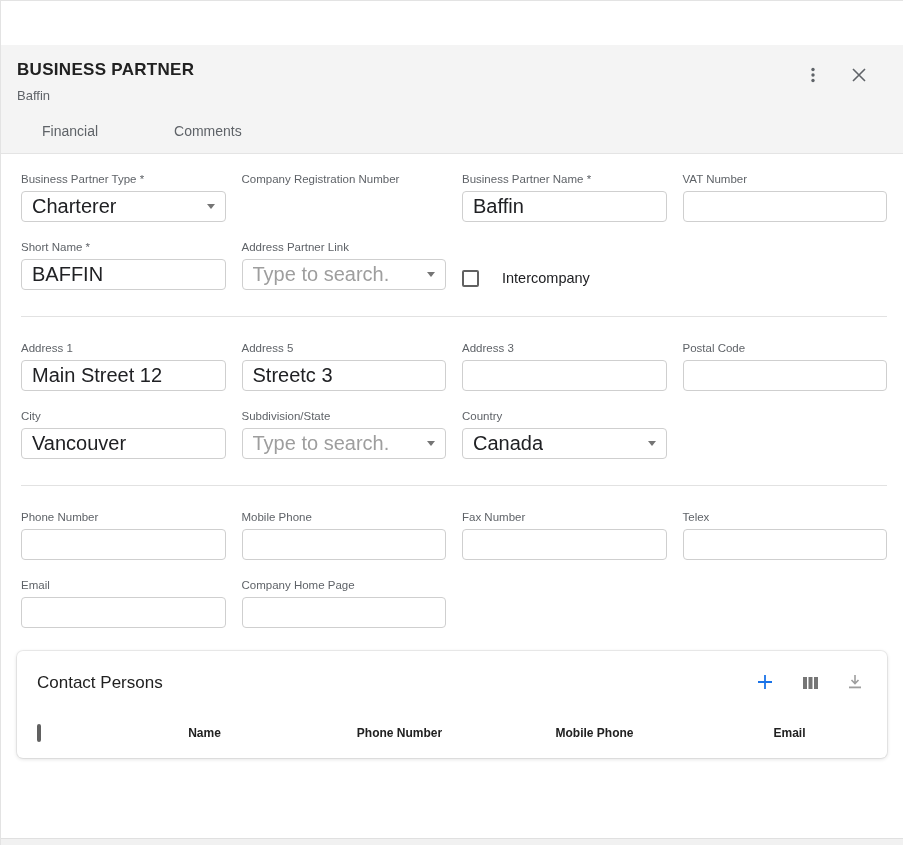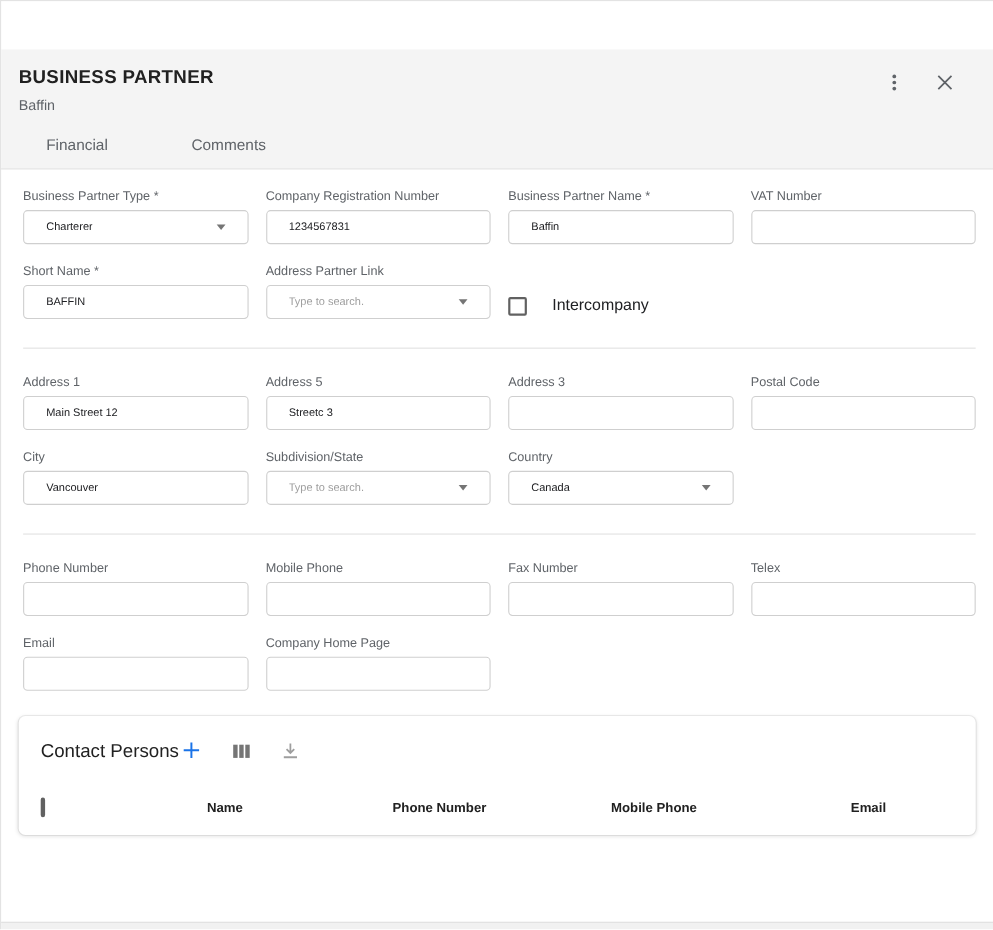--- a/index.html
+++ b/index.html
@@ -61,23 +61,23 @@
     margin-bottom: 6px;
     white-space: nowrap;
   }
   .text-input, .select {
     width: 100%;
     height: 31px;
     border: 1px solid #cfcfcf;
     border-radius: 4px;
     background: #ffffff;
     font-family: "Liberation Sans", sans-serif;
-    font-size: 10px;
+    font-size: 20px;
     color: #202124;
-    padding: 0 20px;
+    padding: 0 10px;
     outline: none;
   }
   .select {
     display: flex;
     align-items: center;
     justify-content: space-between;
     cursor: pointer;
   }
   .select-value { overflow: hidden; text-overflow: ellipsis; white-space: nowrap; }
   .select-value.placeholder { color: #9e9e9e; }
@@ -108,21 +108,21 @@
   
   .card {
     margin: 23px 16px 0 16px;
     border-radius: 6px;
     background: #fff;
     box-shadow: 0 0 0 1px rgba(0,0,0,.06), 0 1px 4px rgba(0,0,0,.14);
     overflow: hidden;
   }
   .card-header {
     display: flex;
-    justify-content: flex-start;
+    justify-content: space-between;
     align-items: center;
     padding: 20px 22px 14px 20px;
   }
   .card-title { font-size: 17px; color: #212121; font-weight: 400; }
   .card-actions { display: flex; align-items: center; gap: 24px; }
   .plus-btn { color: #1a73e8; font-size: 24px; font-weight: 400; line-height: 18px; }
   .table-header {
     display: grid;
     grid-template-columns: 70px repeat(4, 1fr);
     align-items: center;
@@ -183,21 +183,20 @@
     <div class="grid">
       <div class="field">
         <label class="field-label">Business Partner Type *</label>
         <div class="select">
           <span class="select-value">Charterer</span>
           <span class="caret"></span>
         </div>
       </div>
       <div class="field">
         <label class="field-label">Company Registration Number</label>
-        <input class="text-input" value="1234567831" style="">
       </div>
       <div class="field">
         <label class="field-label">Business Partner Name *</label>
         <input class="text-input" value="Baffin" style="">
       </div>
       <div class="field">
         <label class="field-label">VAT Number</label>
         <input class="text-input" value="" style="">
       </div>
 

